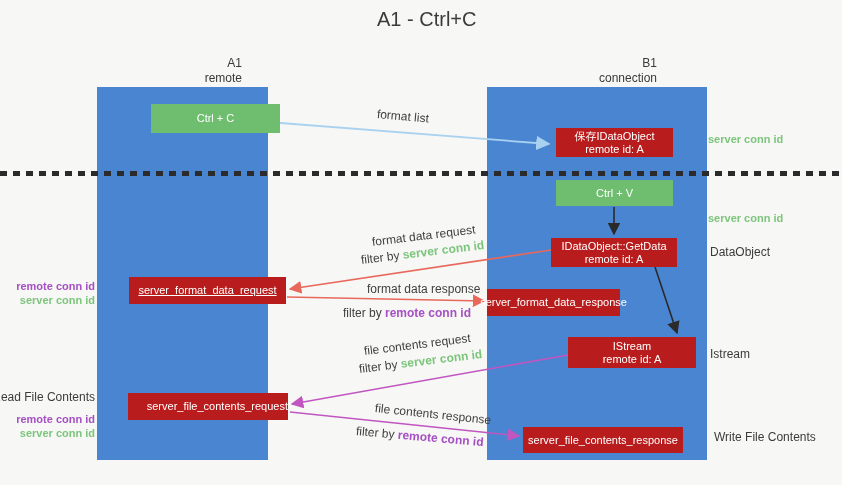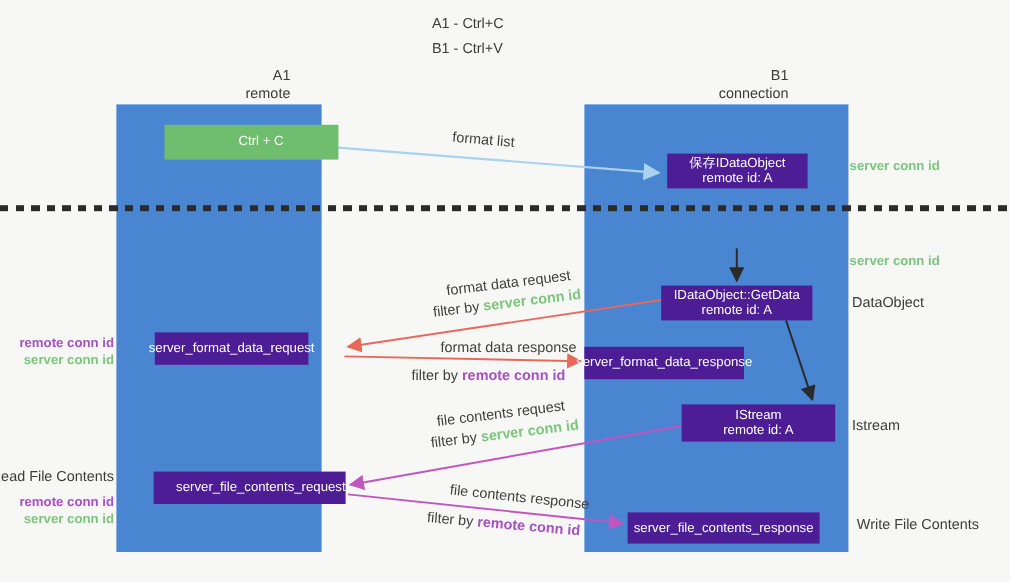--- a/index.html
+++ b/index.html
@@ -2,21 +2,21 @@
 <html><head>
 <meta charset="utf-8">
 <style>
   html,body{margin:0;padding:0;background:#f7f7f5;}
   .canvas{
     position:relative;width:842px;height:485px;overflow:hidden;
     font-family:"Liberation Sans",sans-serif;color:#3b3b3b;
     background:#f7f7f5;
   }
   
-  .title{position:absolute;left:360px;top:9px;font-size:12px;line-height:21px;color:#3b3b3b;z-index:4;}
+  .title{position:absolute;left:377px;top:9px;font-size:20px;line-height:21px;color:#3b3b3b;z-index:4;}
   
   .col-header{position:absolute;text-align:right;font-size:12px;line-height:15px;color:#3a3a3a;z-index:4;}
   .col-header.a1{left:122px;top:56px;width:120px;}
   .col-header.b1{left:537px;top:56px;width:120px;}
   
   .lifeline{position:absolute;top:87px;height:373px;background:#4a85d2;z-index:1;}
   .lifeline.a1{left:97px;width:171px;}
   .lifeline.b1{left:487px;width:220px;}
   
   .dotted-line{
@@ -25,26 +25,26 @@
   }
   
   .arrows{position:absolute;left:0;top:0;z-index:2;pointer-events:none;}
   
   .box{
     position:absolute;z-index:3;display:flex;flex-direction:column;
     align-items:center;justify-content:center;text-align:center;
     color:#fff;font-size:11px;line-height:13px;
   }
   .box.green{background:#6fbe6f;}
-  .box.orange{background:#4c1d95;}
-  .box.ctrl-c{left:137px;top:104px;width:129px;height:29px;padding-left:16px;}
+  .box.orange{background:#b91c1c;}
+  .box.ctrl-c{left:151px;top:104px;width:129px;height:29px;}
   .box.save-obj{left:556px;top:128px;width:117px;height:29px;}
   .box.ctrl-v{left:556px;top:180px;width:117px;height:26px;}
   .box.getdata{left:551px;top:238px;width:126px;height:29px;}
-  .box.fmt-req{left:129px;top:277px;width:128px;height:27px;}
+  .box.fmt-req{left:129px;top:277px;width:157px;height:27px;text-decoration:underline;}
   .box.fmt-res{left:487px;top:289px;width:133px;height:27px;}
   .box.istream{left:568px;top:337px;width:128px;height:31px;}
   .box.file-req{left:128px;top:393px;width:160px;height:27px;align-items:flex-end;}
   .box.file-res{left:523px;top:427px;width:160px;height:26px;}
   
   .flow-label{position:absolute;z-index:3;font-size:12px;color:#3f3f3f;white-space:nowrap;transform-origin:left center;}
   .fv{font-weight:bold;}
   .fv.green{color:#7cc57c;}
   .fv.purple{color:#a550c3;}
   
@@ -54,21 +54,20 @@
   .side-label.purple{color:#a550c3;}
   .left-align-right{right:747px;text-align:right;}
 </style>
 </head>
 <body>
 
 <div class="canvas">
 
   <div class="title">
     <div>A1 - Ctrl+C</div>
-    <div>B1 - Ctrl+V</div>
   </div>
 
   <div class="col-header a1">
     <div>A1</div>
     <div>remote</div>
   </div>
   <div class="col-header b1">
     <div>B1</div>
     <div>connection</div>
   </div>
@@ -101,20 +100,23 @@
     <line x1="568" y1="355" x2="292" y2="404" stroke="#c156c1" stroke-width="1.6" marker-end="url(#mMagenta)"></line>
     <line x1="290" y1="412" x2="519" y2="436" stroke="#c156c1" stroke-width="1.6" marker-end="url(#mMagenta)"></line>
   </svg>
 
   <div class="box green ctrl-c">
     <div>Ctrl + C</div>
   </div>
   <div class="box orange save-obj">
     <div>保存IDataObject</div>
     <div>remote id: A</div>
+  </div>
+  <div class="box green ctrl-v">
+    <div>Ctrl + V</div>
   </div>
   <div class="box orange getdata">
     <div>IDataObject::GetData</div>
     <div>remote id: A</div>
   </div>
   <div class="box orange fmt-req">
     <div>server_format_data_request</div>
   </div>
   <div class="box orange fmt-res">
     <div>server_format_data_response</div>

